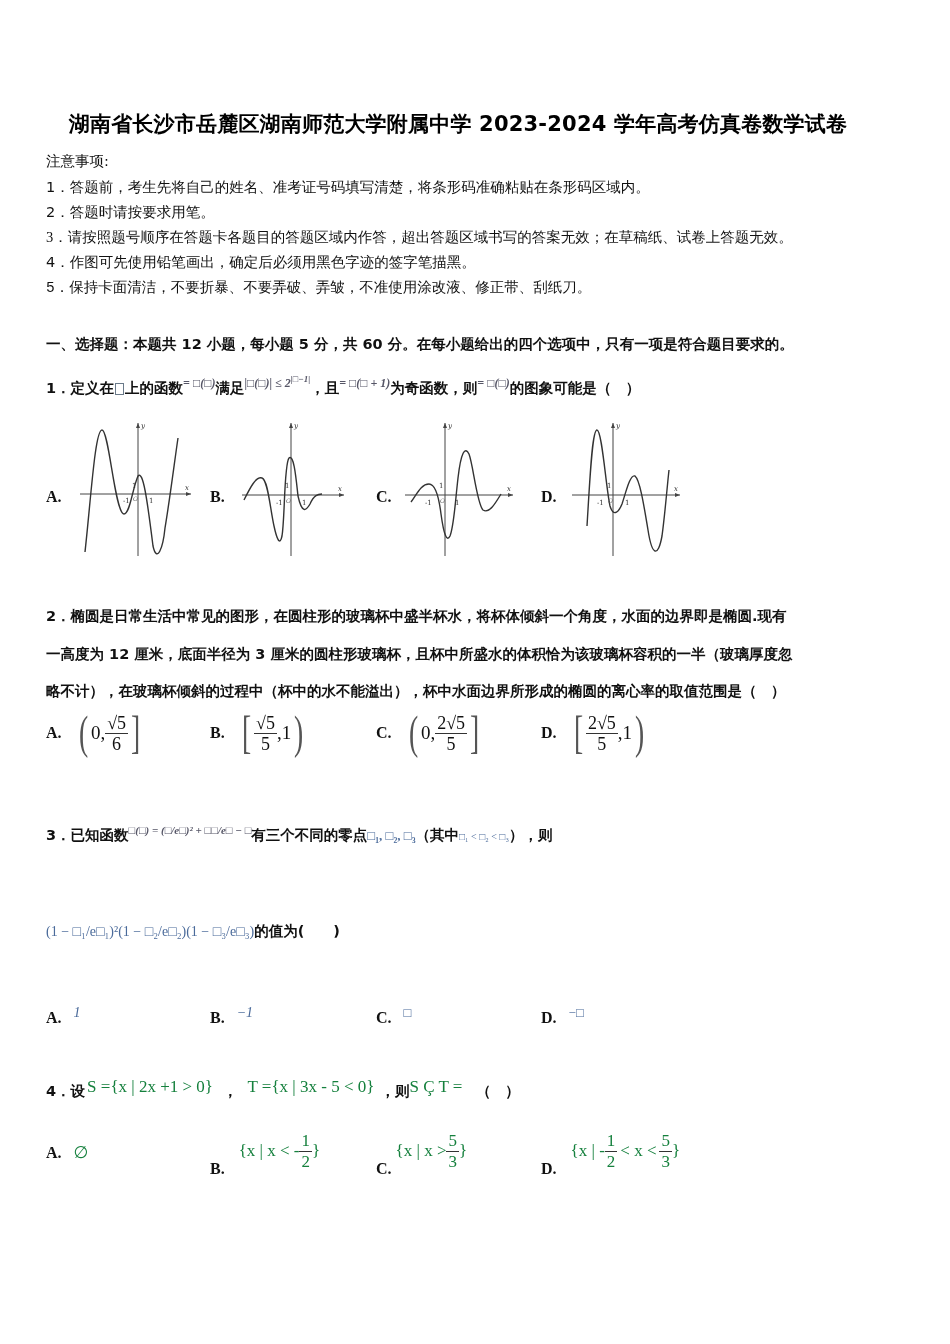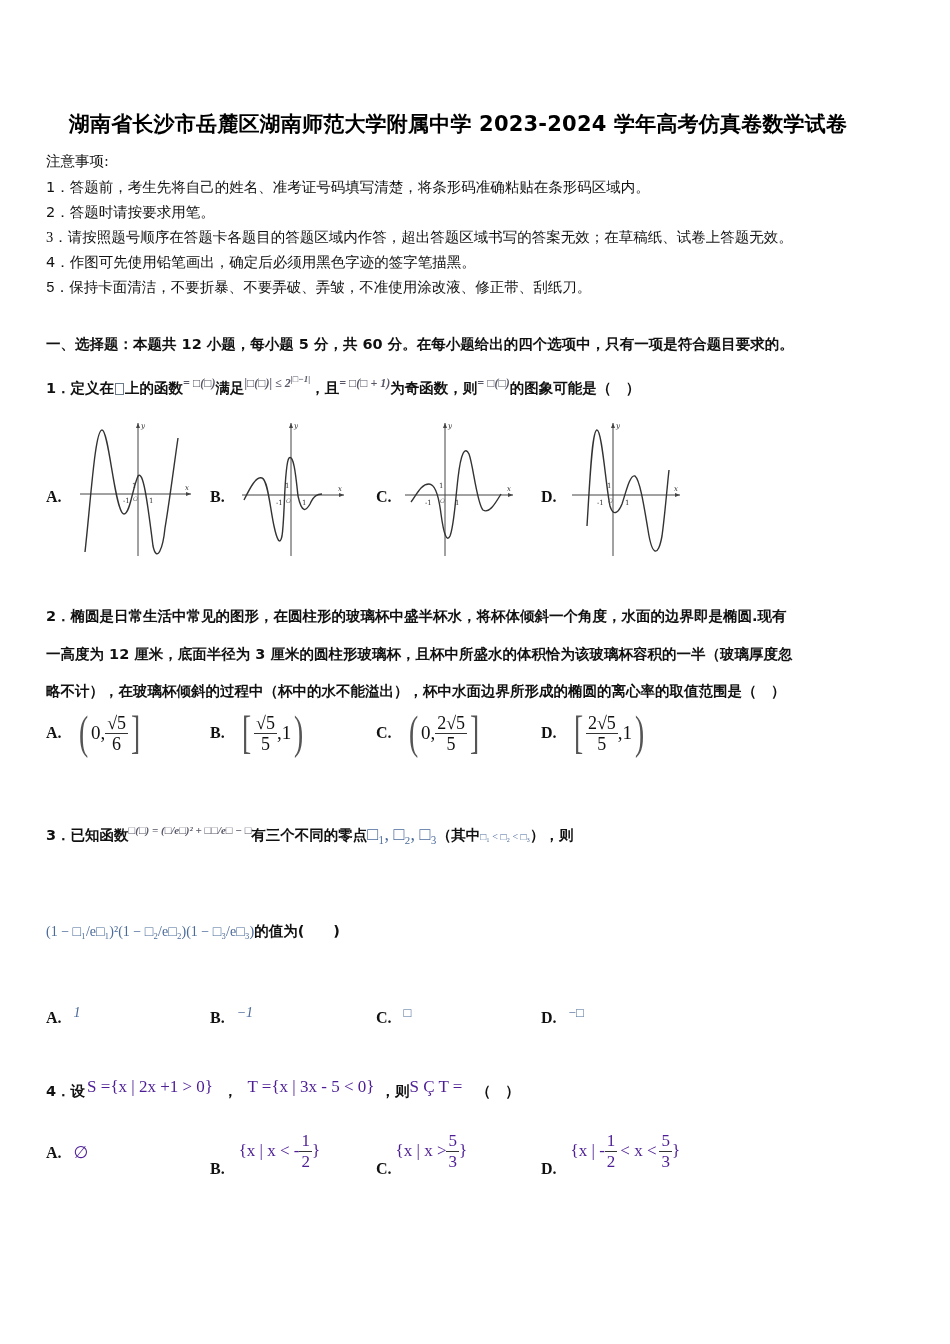--- a/index.html
+++ b/index.html
@@ -12,21 +12,21 @@
   .bold { font-weight:bold;margin-top:9px; }
   .ph { display:inline-block; width:7px; height:10px; border:1px solid #6a7a8a; vertical-align:middle; margin:0 1px; }
   .mathsm { font-family:"Liberation Serif", serif; font-style:italic; color:#556; font-size:12px; vertical-align:super; }
   .mathblue { color:#4a6a9a; font-family:"Liberation Serif", serif; }
   .optlabel { font-family:"Liberation Serif", serif; font-weight:bold; font-size:16px; }
   .graph { position:absolute; }
   .frac { display:inline-flex; flex-direction:column; align-items:center; vertical-align:middle; font-family:"Liberation Serif", serif; font-size:18px; line-height:20px; }
   .frac .num { border-bottom:1px solid #333; padding:0 2px; }
   .interval { font-family:"Liberation Serif", serif; font-size:19px; display:inline-flex; align-items:center; }
   .brk { font-size:46px; font-weight:lighter; color:#555; line-height:46px; transform:scaleX(0.6); display:inline-block; }
-  .setx { font-family:"Liberation Serif", serif; font-size:17px; color:#4c1d95; display:inline-flex; align-items:center; }
+  .setx { font-family:"Liberation Serif", serif; font-size:17px; color:#15803d; display:inline-flex; align-items:center; }
   .it { font-style:italic; }
 </style>
 </head>
 <body>
 
 <div class="abs title">湖南省长沙市岳麓区湖南师范大学附属中学 2023-2024 学年高考仿真卷数学试卷</div>
 
 <div class="line" style="top:152px;">注意事项:</div>
 <div class="line" style="top:178px;">1．答题前，考生先将自己的姓名、准考证号码填写清楚，将条形码准确粘贴在条形码区域内。</div>
 <div class="line" style="top:203px;">2．答题时请按要求用笔。</div>
@@ -152,21 +152,21 @@
       <span class="frac">
         <span class="num">2√5</span>
         <span>5</span>
       </span>
       <span>,1</span>
       <span class="brk">)</span>
     </span>
 </div>
 
 <div class="line bold" style="top:815px;">
-  <span>3．</span><span>已知函数</span><span class="mathsm" style="font-size:11px;">□(□) = (□/e□)² + □□/e□ − □</span><span>有三个不同的零点</span><span class="mathblue" style="font-weight:normal; font-size:18px;">□₁, □₂, □₃</span><span>（其中</span><span class="mathblue" style="font-weight:normal; font-size:10px;">□₁ &lt; □₂ &lt; □₃</span><span>），则</span>
+  <span>3．</span><span>已知函数</span><span class="mathsm" style="font-size:11px;">□(□) = (□/e□)² + □□/e□ − □</span><span>有三个不同的零点</span><span class="mathblue" style="font-weight:bold; font-size:13px;">□₁, □₂, □₃</span><span>（其中</span><span class="mathblue" style="font-weight:normal; font-size:10px;">□₁ &lt; □₂ &lt; □₃</span><span>），则</span>
 </div>
 <div class="line" style="top:922px;">
   <span class="mathblue" style="font-size:14px;">(1 − □₁/e□₁)²(1 − □₂/e□₂)(1 − □₃/e□₃)</span><span class="bold">的值为(　　)</span>
 </div>
 
 <div class="abs" style="left:46px; top:1005px;"><span class="optlabel">A.</span><span class="mathblue it" style="margin-left:12px; font-size:14px; vertical-align:super;">1</span></div>
 <div class="abs" style="left:210px; top:1005px;"><span class="optlabel">B.</span><span class="mathblue it" style="margin-left:12px; font-size:14px; vertical-align:super;">−1</span></div>
 <div class="abs" style="left:376px; top:1005px;"><span class="optlabel">C.</span><span class="mathblue" style="margin-left:12px; font-size:13px; vertical-align:super;">□</span></div>
 <div class="abs" style="left:541px; top:1005px;"><span class="optlabel">D.</span><span class="mathblue" style="margin-left:12px; font-size:13px; vertical-align:super;">−□</span></div>
 

